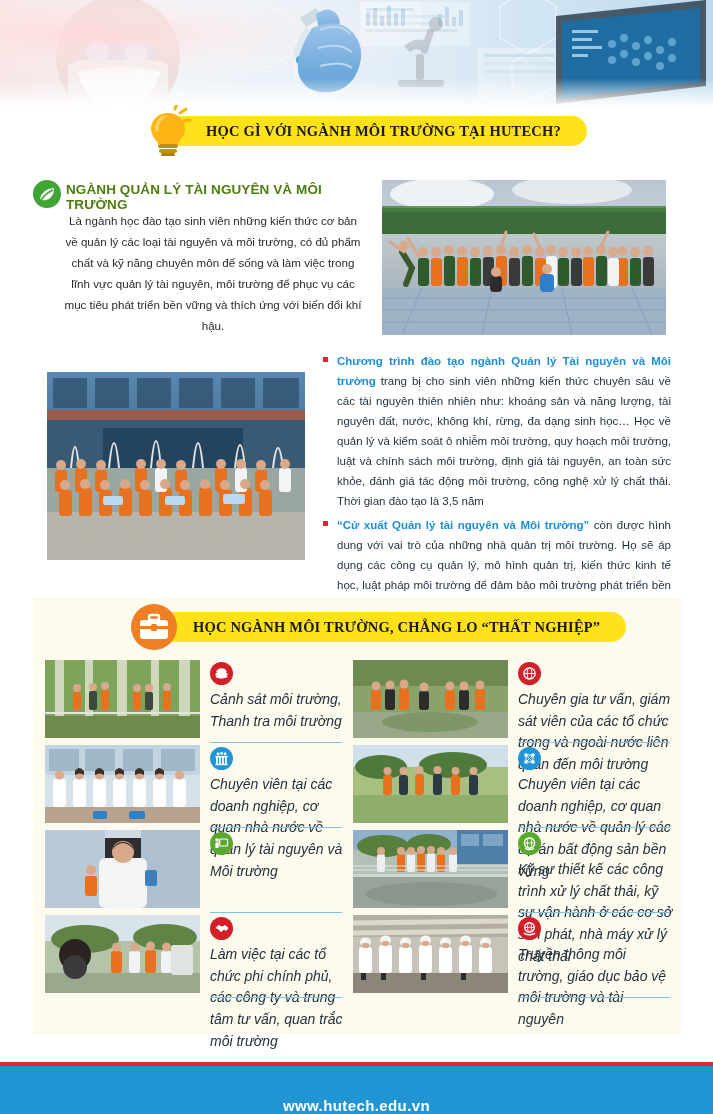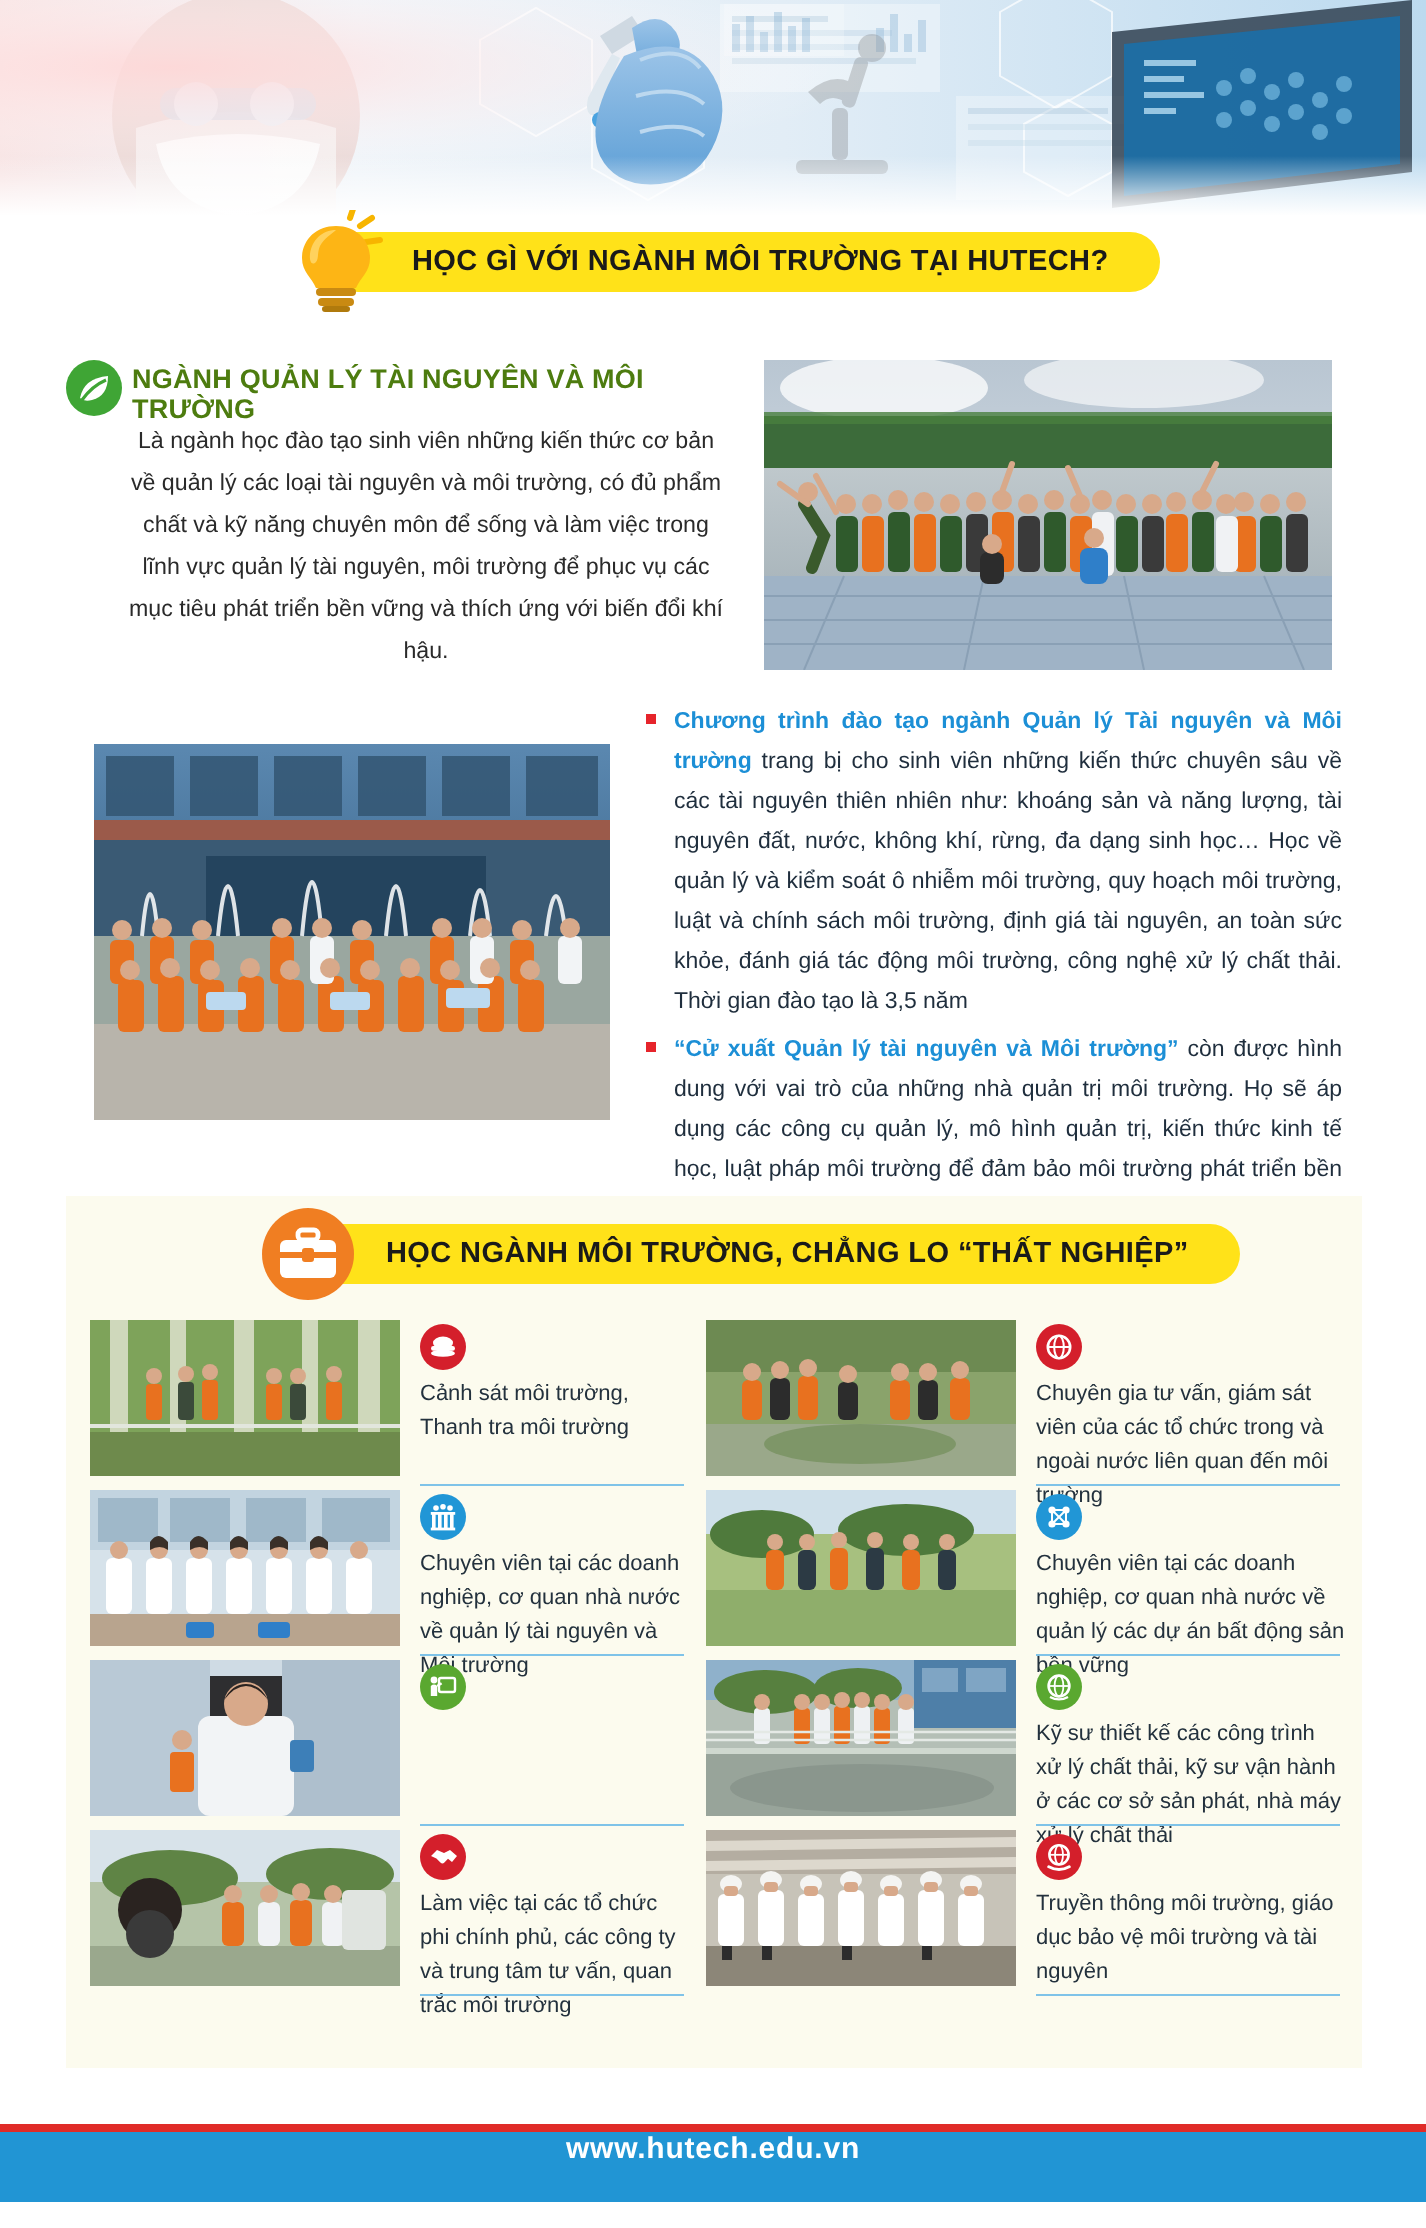--- a/index.html
+++ b/index.html
@@ -26,21 +26,21 @@
   }
 
   
   .banner-wrap { position: absolute; display: flex; align-items: center; }
   .bulb-badge {
     position: relative; width: 52px; height: 52px; flex: 0 0 52px; z-index: 3;
   }
   .banner-pill {
     height: 30px; border-radius: 15px; background: #FFE219;
     display: flex; align-items: center; padding: 0 26px 0 42px;
-    margin-left: -30px; z-index: 2;
+    margin-left: -30px; z-index: 2; font-family: Liberation Serif, serif;
   }
   .banner-pill span {
     font-size: 14.5px; font-weight: bold; color: #1a1a1a;
     letter-spacing: .2px; white-space: nowrap;
   }
 
   
   .leaf-badge {
     position: absolute; left: 33px; top: 180px; width: 28px; height: 28px;
     border-radius: 50%; background: #3FA535;
@@ -82,31 +82,31 @@
   .card-r { padding-left: 8px; }
   .card-photo {
     width: 155px; height: 78px; flex: 0 0 155px; overflow: hidden; background: #cfd8de;
     position: relative;
   }
   .card-txt { flex: 1; padding-top: 2px; position: relative; }
   .card-icon {
     width: 23px; height: 23px; border-radius: 50%;
     display: flex; align-items: center; justify-content: center; margin-bottom: 4px;
   }
-  .card-txt p { font-size: 11px; line-height: 1.55; color: #23313d; }
+  .card-txt p { font-size: 14px; line-height: 1.55; color: #23313d; font-style: italic; }
   .card-rule {
     position: absolute; left: 0; bottom: 2px; width: 132px; height: 1px; background: #7FC3E8;
   }
   .card-r .card-rule { width: 152px; }
 
   
   .foot-red { position: absolute; left: 0; top: 1062px; width: 713px; height: 4px; background: #E02B28; }
   .foot-blue {
-    position: absolute; left: 0; top: 1066px; width: 713px; height: 35px; background: #2195D4;
-    display: flex; align-items: flex-start; justify-content: center;
+    position: absolute; left: 0; top: 1066px; width: 713px; height: 48px; background: #2195D4;
+    display: flex; align-items: flex-end; justify-content: center;
   }
   .foot-blue span { font-size: 15px; font-weight: bold; color: #ffffff; letter-spacing: .4px; }
 
   svg { display: block; }
 </style>
 </head>
 <body>
 
 <div class="page">
 

